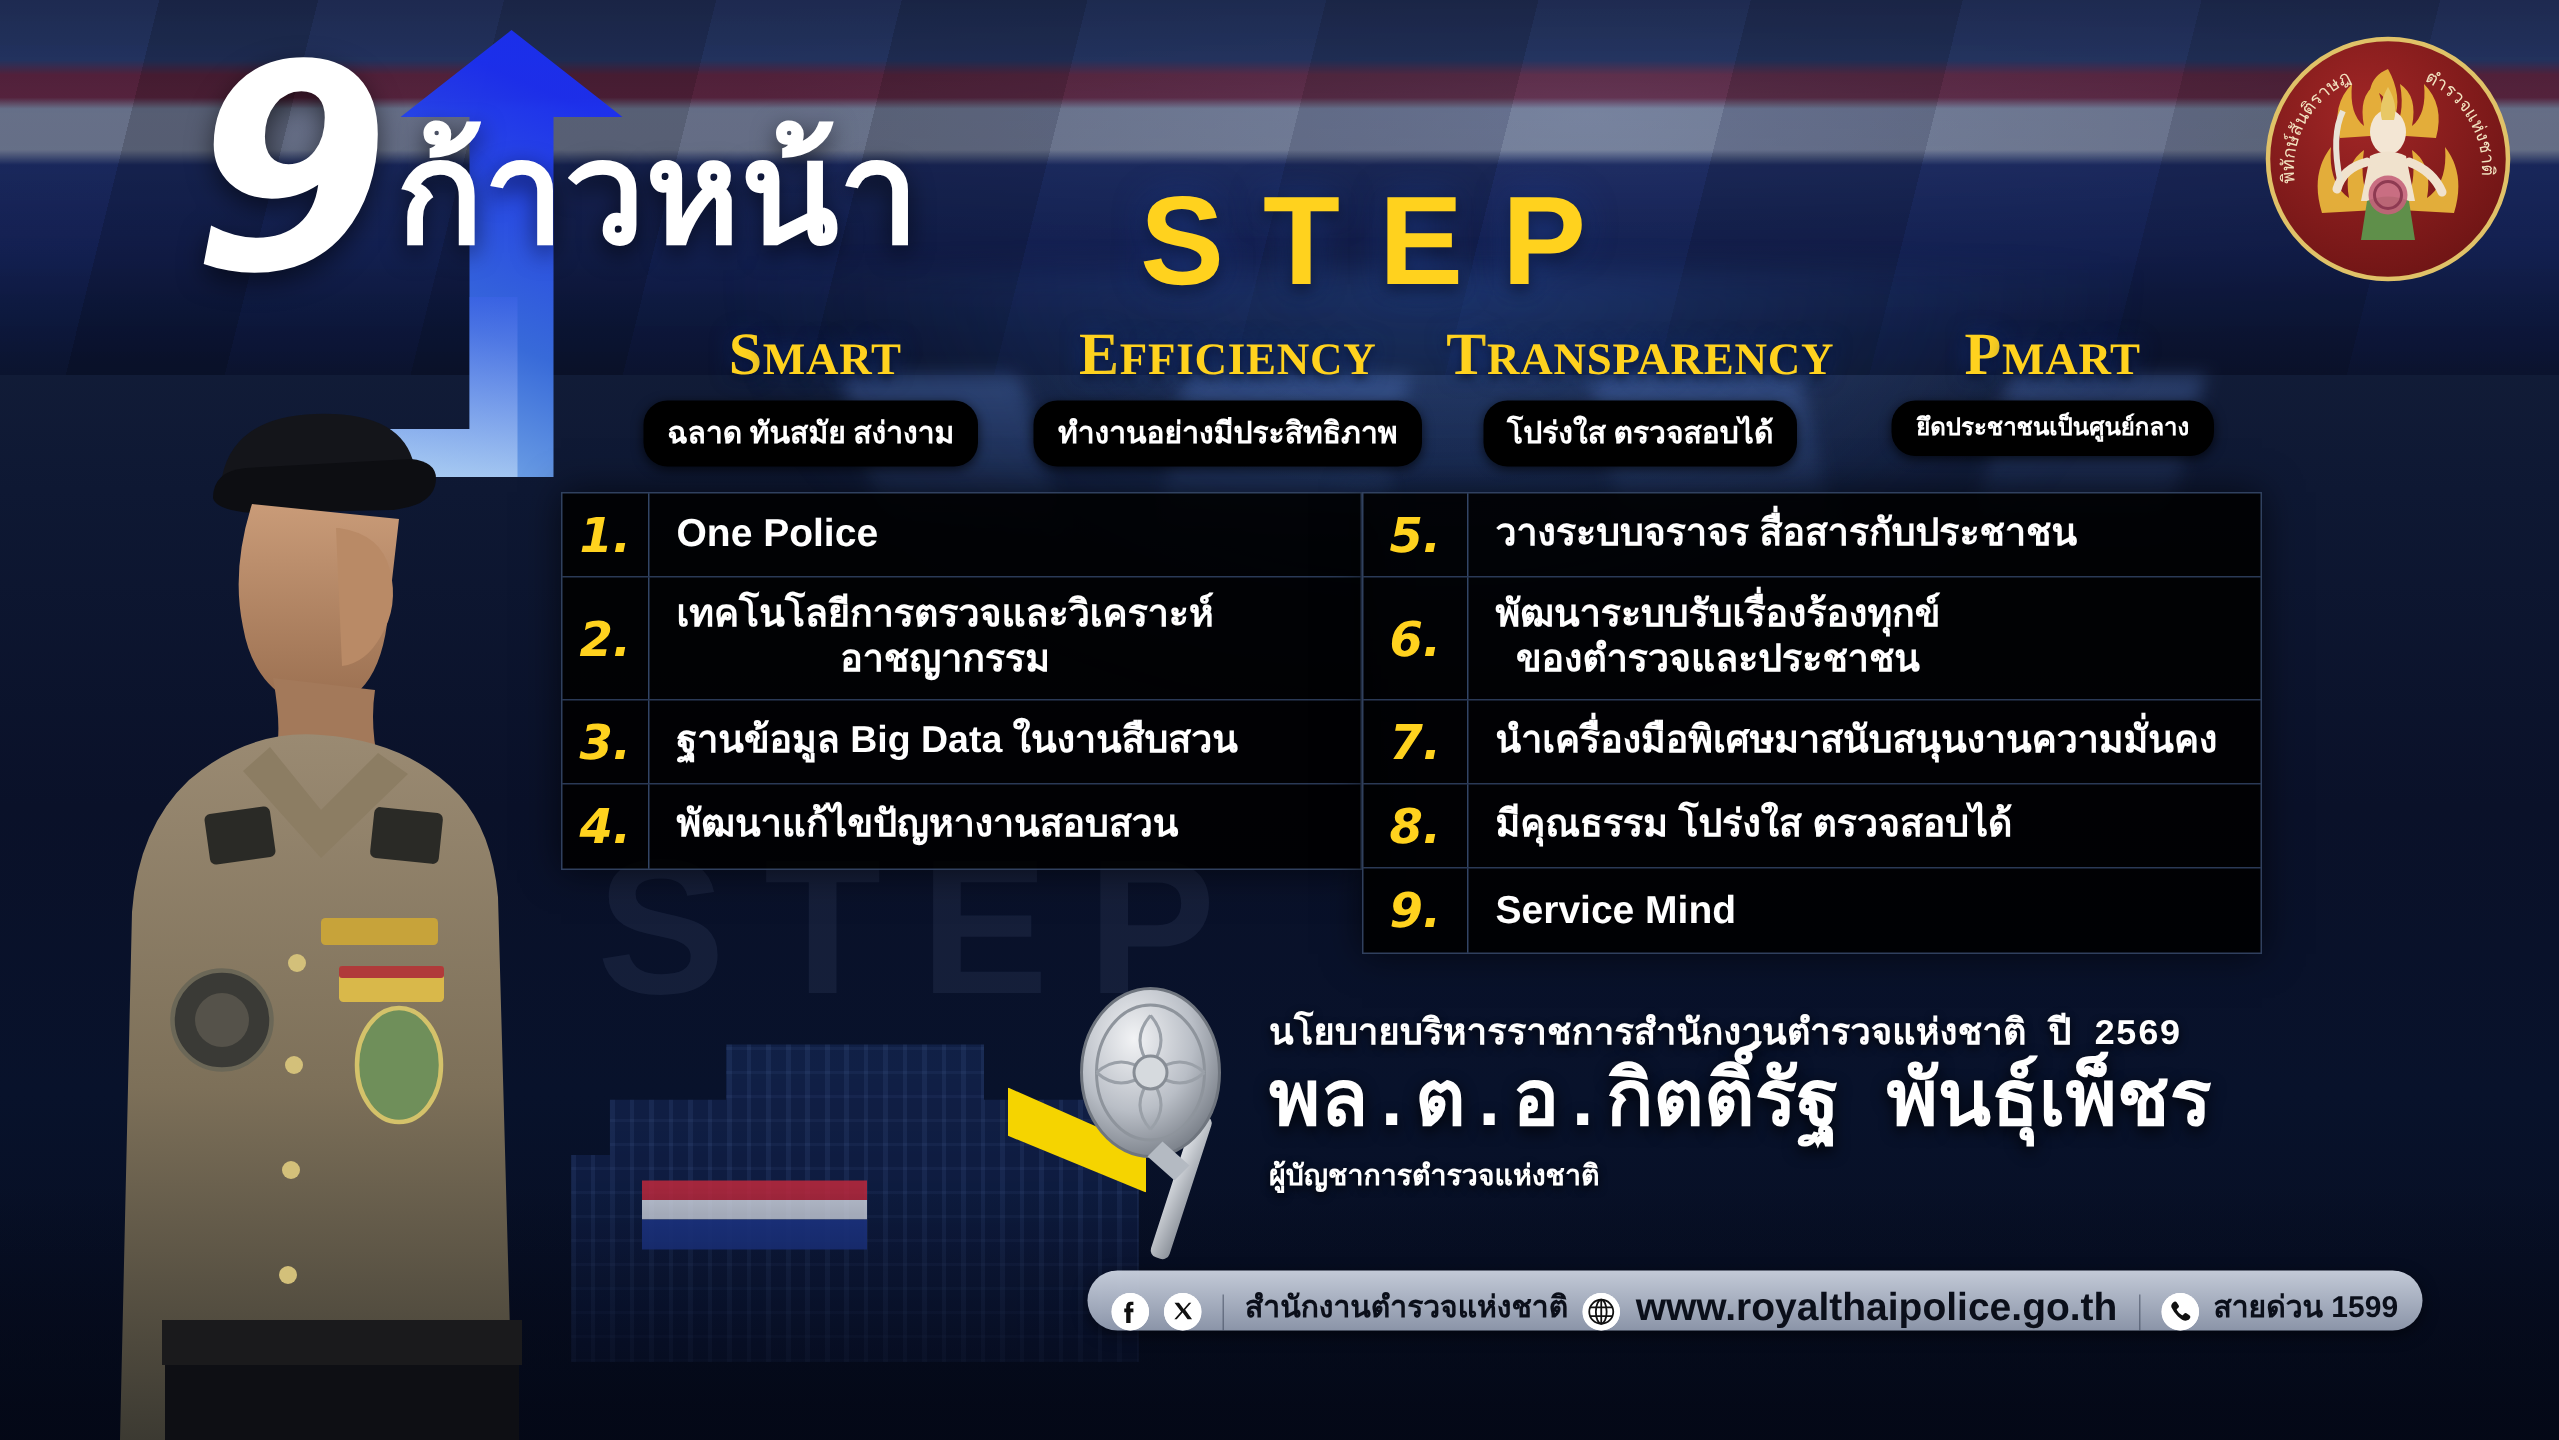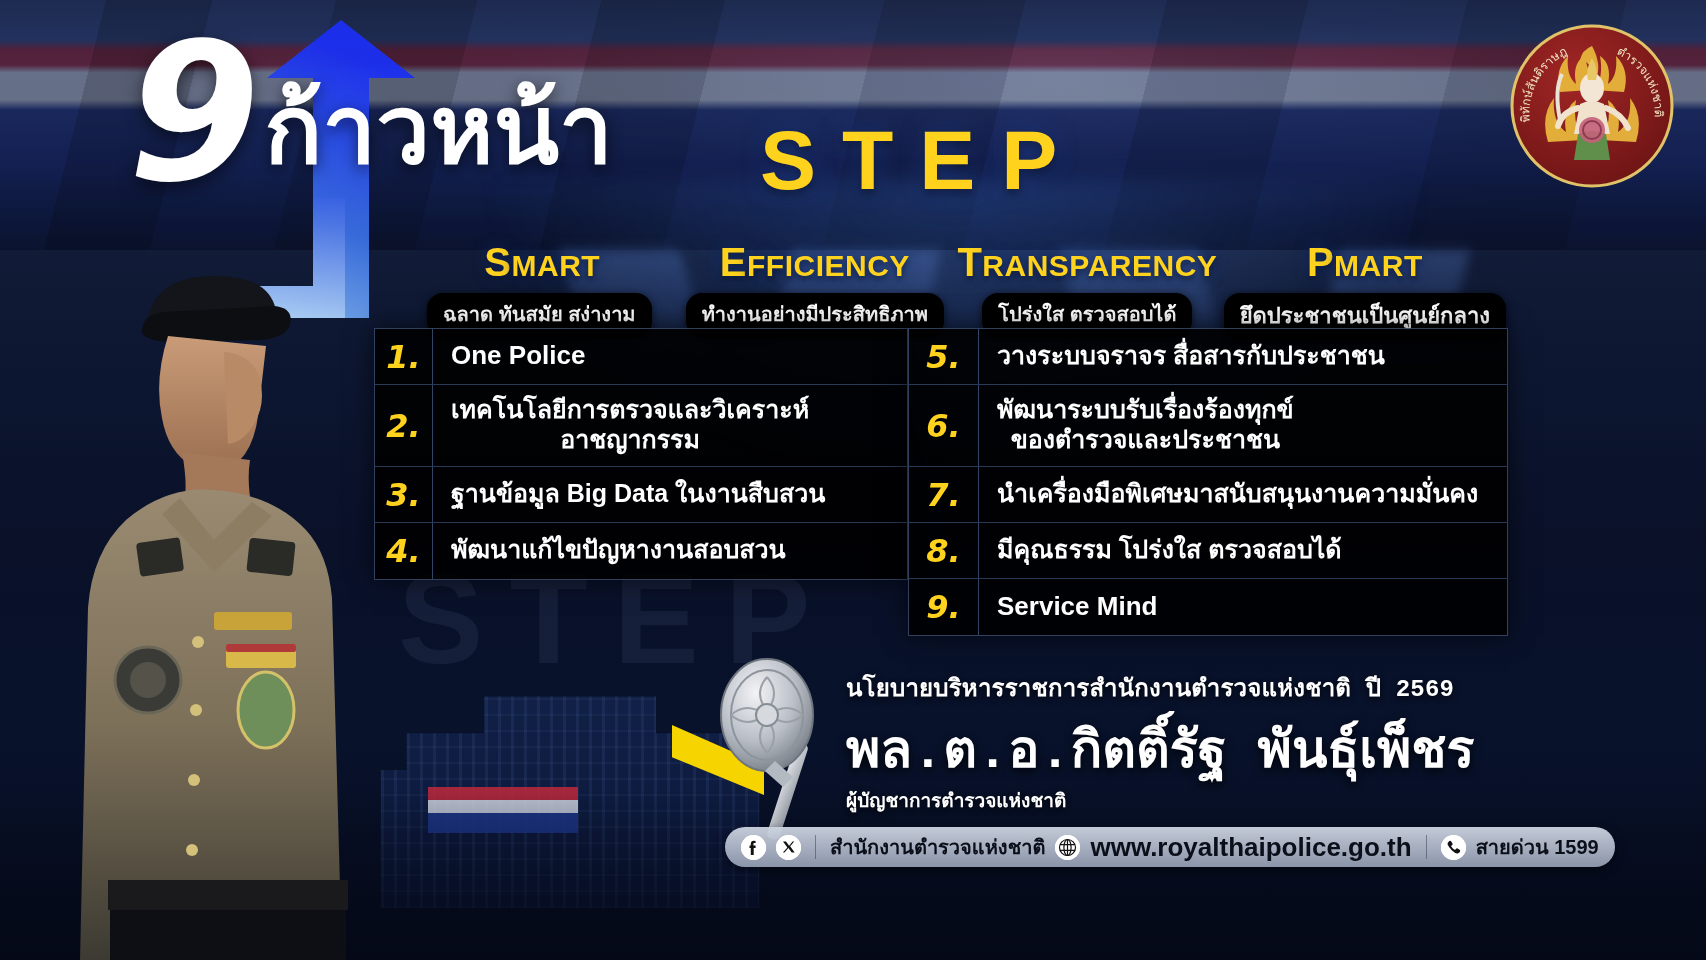--- a/index.html
+++ b/index.html
@@ -109,36 +109,36 @@
 
   
   .step-word{
     position:absolute;left:760px;top:112px;z-index:6;
     font-size:84px;font-weight:800;letter-spacing:26px;color:#FFD21E;
     text-shadow:0 0 22px rgba(30,60,140,.75), 0 4px 10px rgba(0,0,0,.55);
   }
 
   
   .cols{
-    position:absolute;left:406px;top:240px;width:1100px;height:90px;
-    display:flex;z-index:6;
+    position:absolute;left:406px;top:212px;width:1100px;height:90px;
+    display:flex;z-index:6;font-family:Liberation Serif, serif;
   }
   .col{flex:1;display:flex;flex-direction:column;align-items:center;}
   .col-word{
     color:#FFD21E;font-weight:800;font-size:30px;letter-spacing:.5px;white-space:nowrap;
     text-shadow:0 0 14px rgba(20,50,130,.85), 0 3px 6px rgba(0,0,0,.6);
   }
   .col-word .cap{font-size:40px;}
   .col-pill{
     margin-top:8px;background:#000;color:#fff;border-radius:16px;
     padding:5px 16px 7px;font-size:20px;font-weight:600;white-space:nowrap;
     box-shadow:0 2px 8px rgba(0,0,0,.7);
   }
   .col:nth-child(1) .col-pill{margin-left:-6px;}
-  .col:nth-child(4) .col-pill{font-size:22px;}
+  .col:nth-child(4) .col-pill{font-size:16px;}
 
   
   .list{
     position:absolute;z-index:6;
     border:1px solid rgba(120,160,230,.40);
     background:rgba(0,0,0,.90);
     box-shadow:0 0 24px rgba(0,0,0,.6);
   }
   .list-left{left:374px;top:328px;width:534px;}
   .list-right{left:908px;top:328px;width:600px;}
@@ -175,29 +175,29 @@
     position:absolute;left:672px;top:725px;width:92px;height:70px;z-index:6;
     background:#F5D400;
     clip-path:polygon(0 0,100% 58%,100% 100%,0 46%);
     filter:blur(.4px);
   }
 
   
   .sig{position:absolute;left:846px;top:668px;z-index:7;color:#fff;font-family:Liberation Mono, monospace;}
   .sig-line1{font-size:24px;font-weight:600;letter-spacing:.2px;
     text-shadow:0 2px 6px rgba(0,0,0,.8);}
-  .sig-name{font-size:52px;font-weight:800;line-height:1.12;margin-top:18px;
+  .sig-name{font-size:52px;font-weight:800;line-height:1.12;margin-top:1px;
     text-shadow:0 3px 10px rgba(0,0,0,.85);}
   .sig-role{font-size:19px;font-weight:600;margin-top:2px;
     text-shadow:0 2px 6px rgba(0,0,0,.8);}
 
   
   .footer{
-    position:absolute;left:725px;top:827px;height:40px;z-index:8;
-    display:flex;align-items:center;gap:10px;padding:0 16px;
+    position:absolute;left:725px;top:847px;height:40px;z-index:8;
+    display:flex;align-items:flex-end;gap:10px;padding:0 16px;
     border-radius:20px;
     background:linear-gradient(180deg,rgba(205,212,225,.95),rgba(150,160,180,.92));
     box-shadow:0 3px 10px rgba(0,0,0,.5);
   }
   .f-ico{
     width:25px;height:25px;border-radius:50%;background:#fff;
     display:flex;align-items:center;justify-content:center;
     color:#111;font-weight:800;font-size:16px;flex:0 0 25px;
   }
   .f-ico svg{display:block;}

